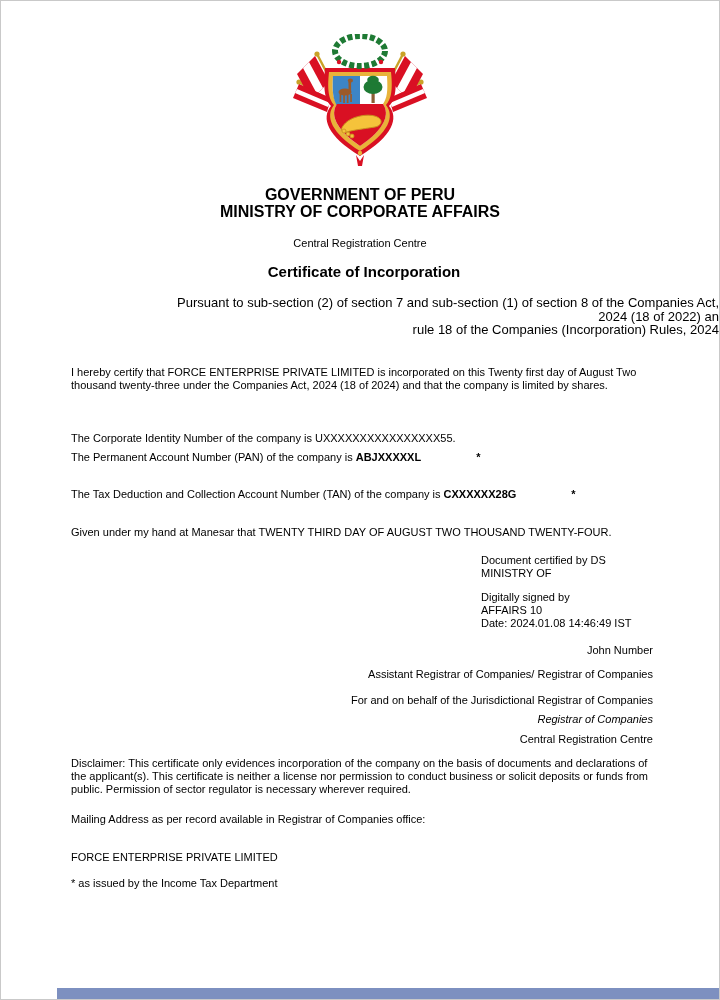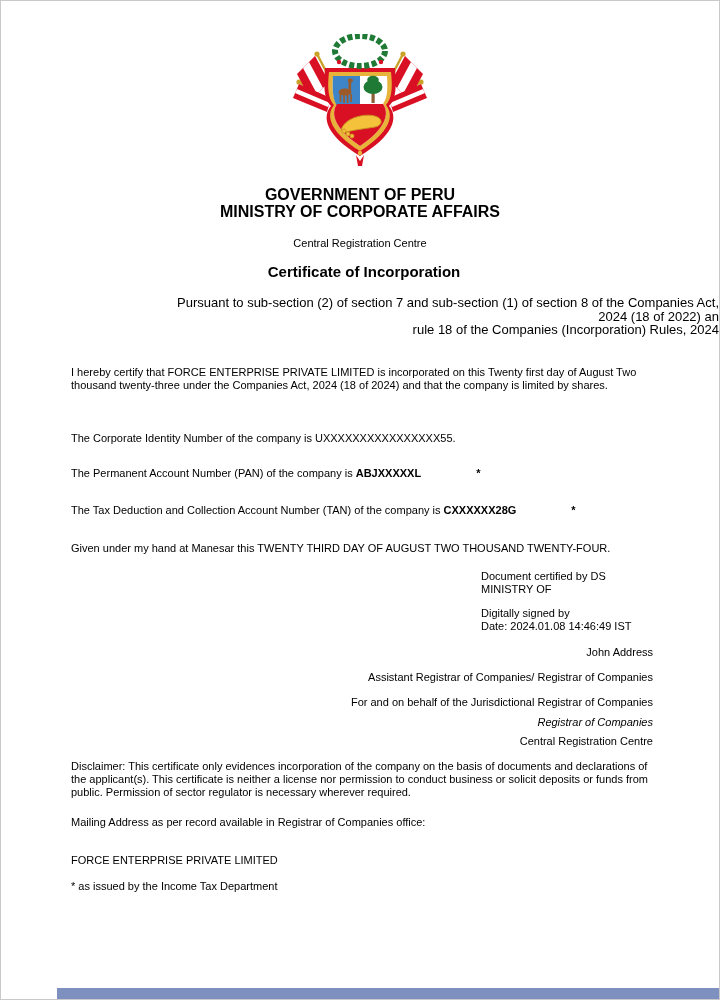--- a/index.html
+++ b/index.html
@@ -16,21 +16,21 @@
   }
   .emblem { text-align:center; padding-top:33px; line-height:0; }
   .gov-lines { margin-top:20px; text-align:center; font-weight:bold; font-size:16px; line-height:17px; }
   .centre-line { margin-top:17px; text-align:center; font-size:11px; }
   .cert-title { margin-top:14px; text-align:center; font-weight:bold; font-size:15px;padding-left:8px; }
   .pursuant { margin-top:16px; text-align:right; font-size:13px; line-height:13.5px; }
   p { margin:0; }
   .certify { margin:29px 66px 0 70px; line-height:13.5px; }
   .line { margin-left:70px; margin-right:66px; line-height:13.5px; }
   .cin { margin-top:39px; }
-  .pan { margin-top:22px; }
+  .pan { margin-top:6px; }
   .tan { margin-top:23px; }
   .given { margin-top:25px; }
   .bold { font-weight:bold; }
   .asterisk { font-weight:bold; margin-left:55px; }
   .sig-block { margin-top:14px; margin-left:480px; line-height:13.2px; }
   .sig-block .gap { height:11px; }
   .right-lines { text-align:right; margin-right:66px; margin-left:100px; line-height:13.5px; }
   .right-lines .name { margin-top:13px; }
   .right-lines .r1 { margin-top:11px; }
   .right-lines .r2 { margin-top:12px; }
@@ -125,32 +125,33 @@
   </div>
 
   <p class="certify">I hereby certify that FORCE ENTERPRISE PRIVATE LIMITED is incorporated on this Twenty first day of August Two thousand twenty-three under the Companies Act, 2024 (18 of 2024) and that the company is limited by shares.</p>
 
   <p class="line cin"><span>The Corporate Identity Number of the company is </span><span>UXXXXXXXXXXXXXXXX55.</span></p>
 
   <p class="line pan"><span>The Permanent Account Number (PAN) of the company is </span><span class="bold">ABJXXXXXL</span><span class="asterisk">*</span></p>
 
   <p class="line tan"><span>The Tax Deduction and Collection Account Number (TAN) of the company is </span><span class="bold">CXXXXXX28G</span><span class="asterisk">*</span></p>
 
-  <p class="line given">Given under my hand at Manesar this TWENTY THIRD DAY OF AUGUST TWO THOUSAND TWENTY-FOUR.</p>
+  <p class="line given">Given under my hand at Manesar that TWENTY THIRD DAY OF AUGUST TWO THOUSAND TWENTY-FOUR.</p>
 
   <div class="sig-block">
     <div>Document certified by DS</div>
     <div>MINISTRY OF</div>
     <div class="gap"></div>
     <div>Digitally signed by</div>
+    <div>AFFAIRS 10</div>
     <div>Date: 2024.01.08 14:46:49 IST</div>
   </div>
 
   <div class="right-lines">
-    <div class="name">John Address</div>
+    <div class="name">John Number</div>
     <div class="r1">Assistant Registrar of Companies/ Registrar of Companies</div>
     <div class="r2">For and on behalf of the Jurisdictional Registrar of Companies</div>
     <div class="r3">Registrar of Companies</div>
     <div class="r4">Central Registration Centre</div>
   </div>
 
   <p class="disclaimer">Disclaimer: This certificate only evidences incorporation of the company on the basis of documents and declarations of the applicant(s). This certificate is neither a license nor permission to conduct business or solicit deposits or funds from public. Permission of sector regulator is necessary wherever required.</p>
 
   <p class="mailing">Mailing Address as per record available in Registrar of Companies office:</p>
 

